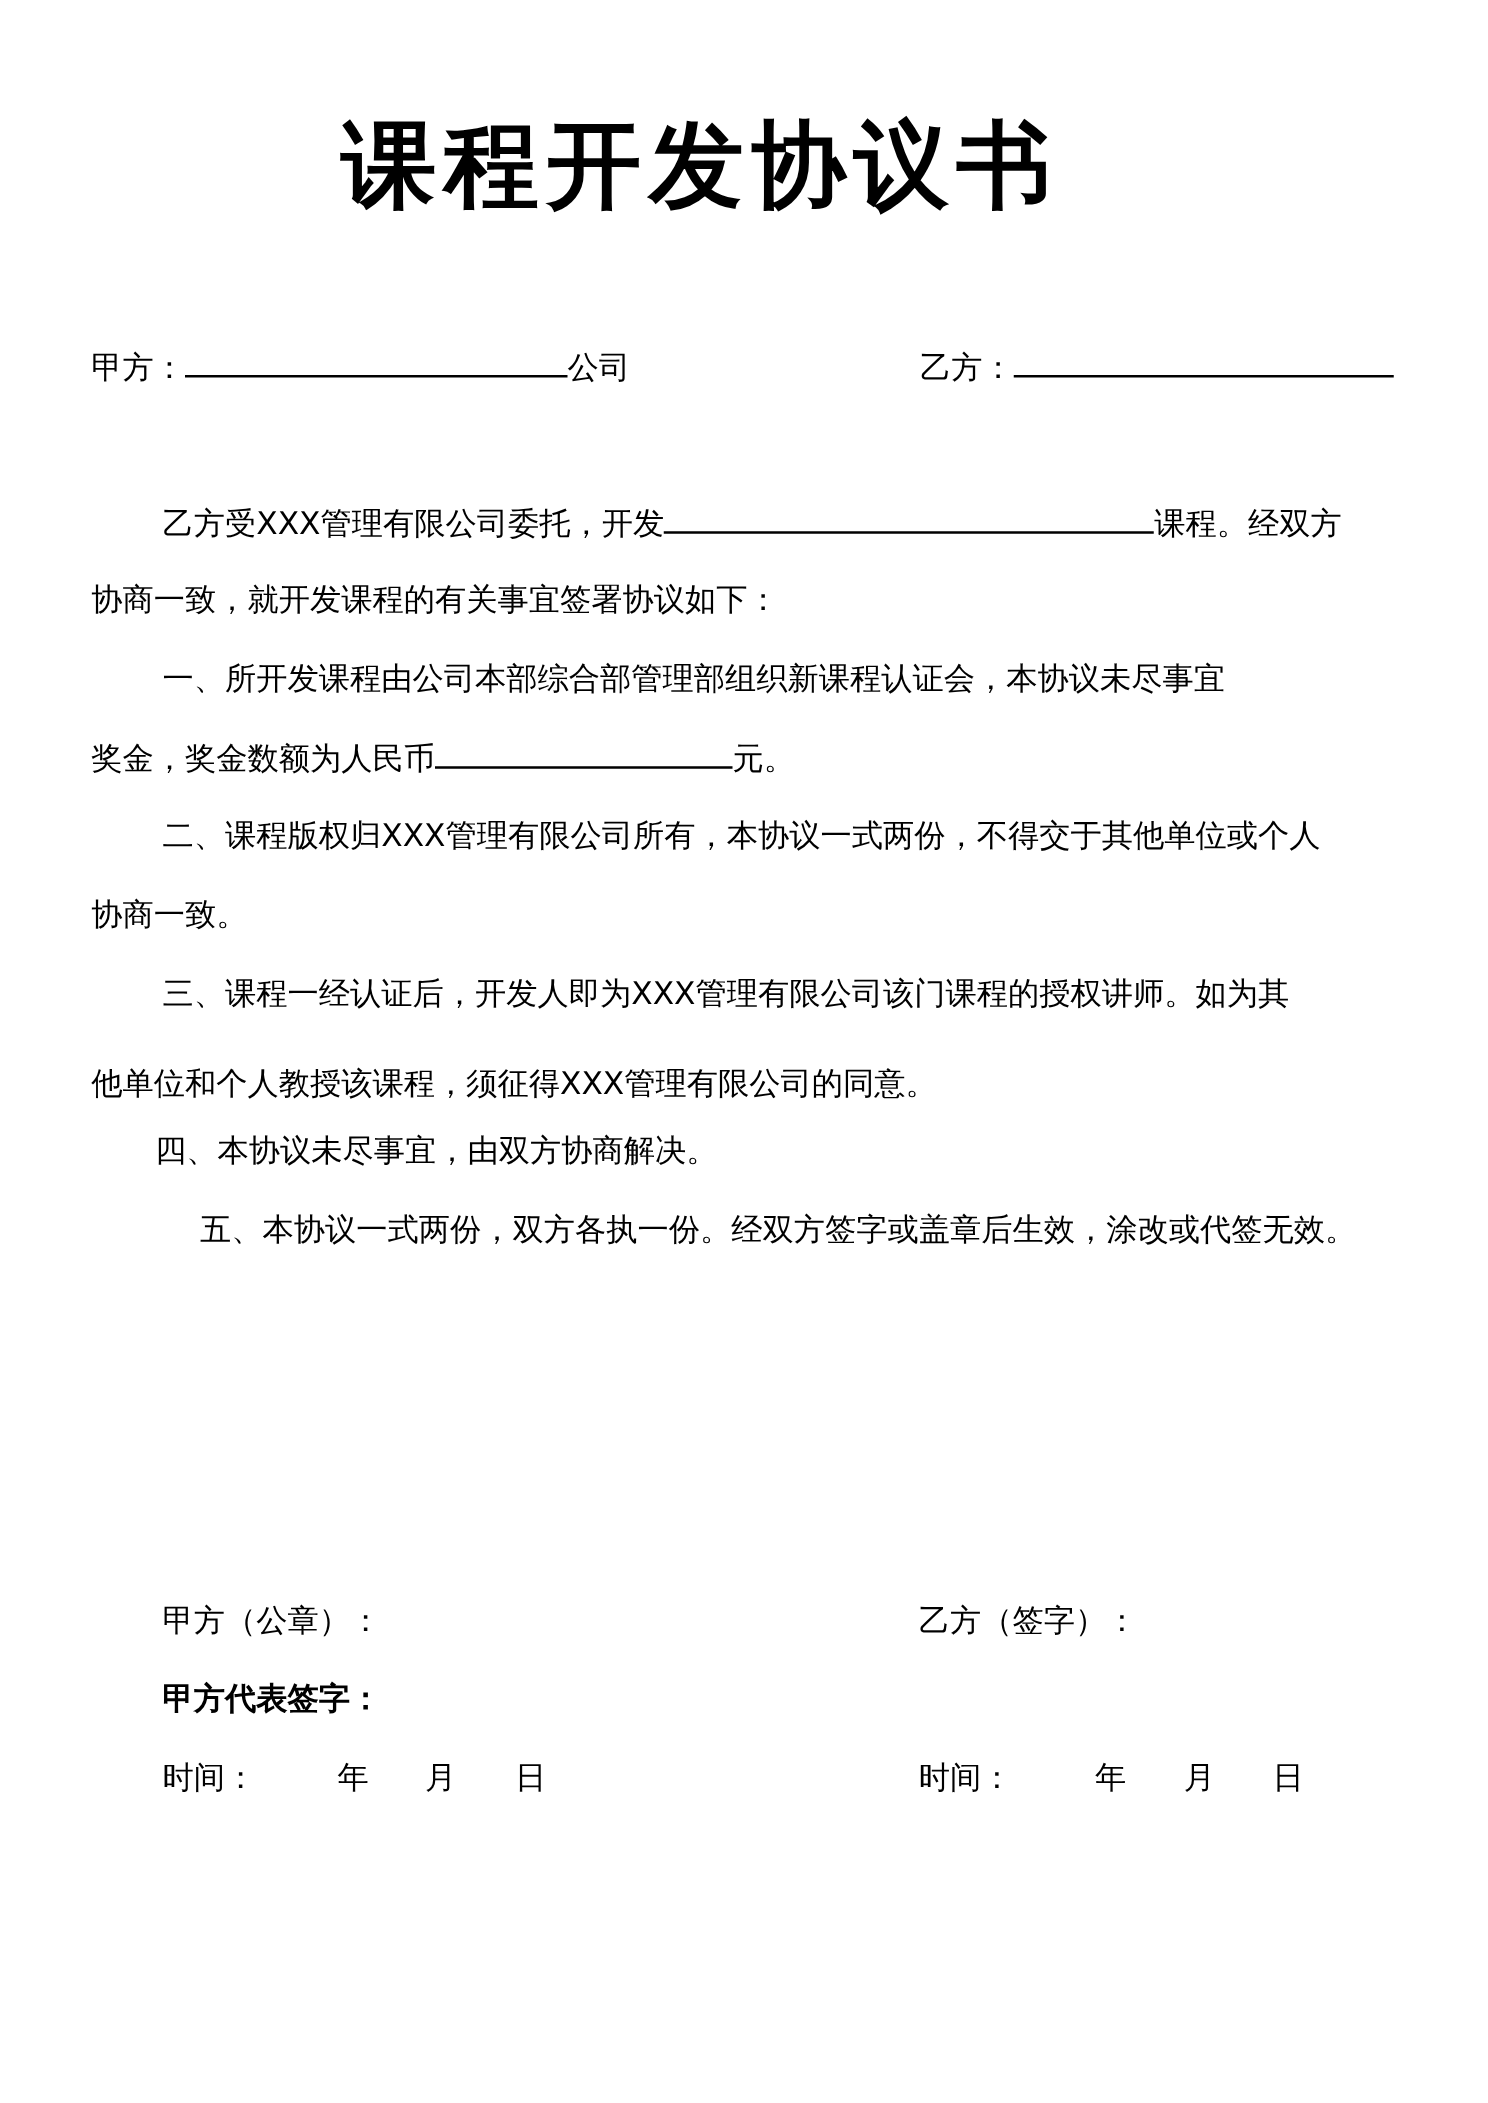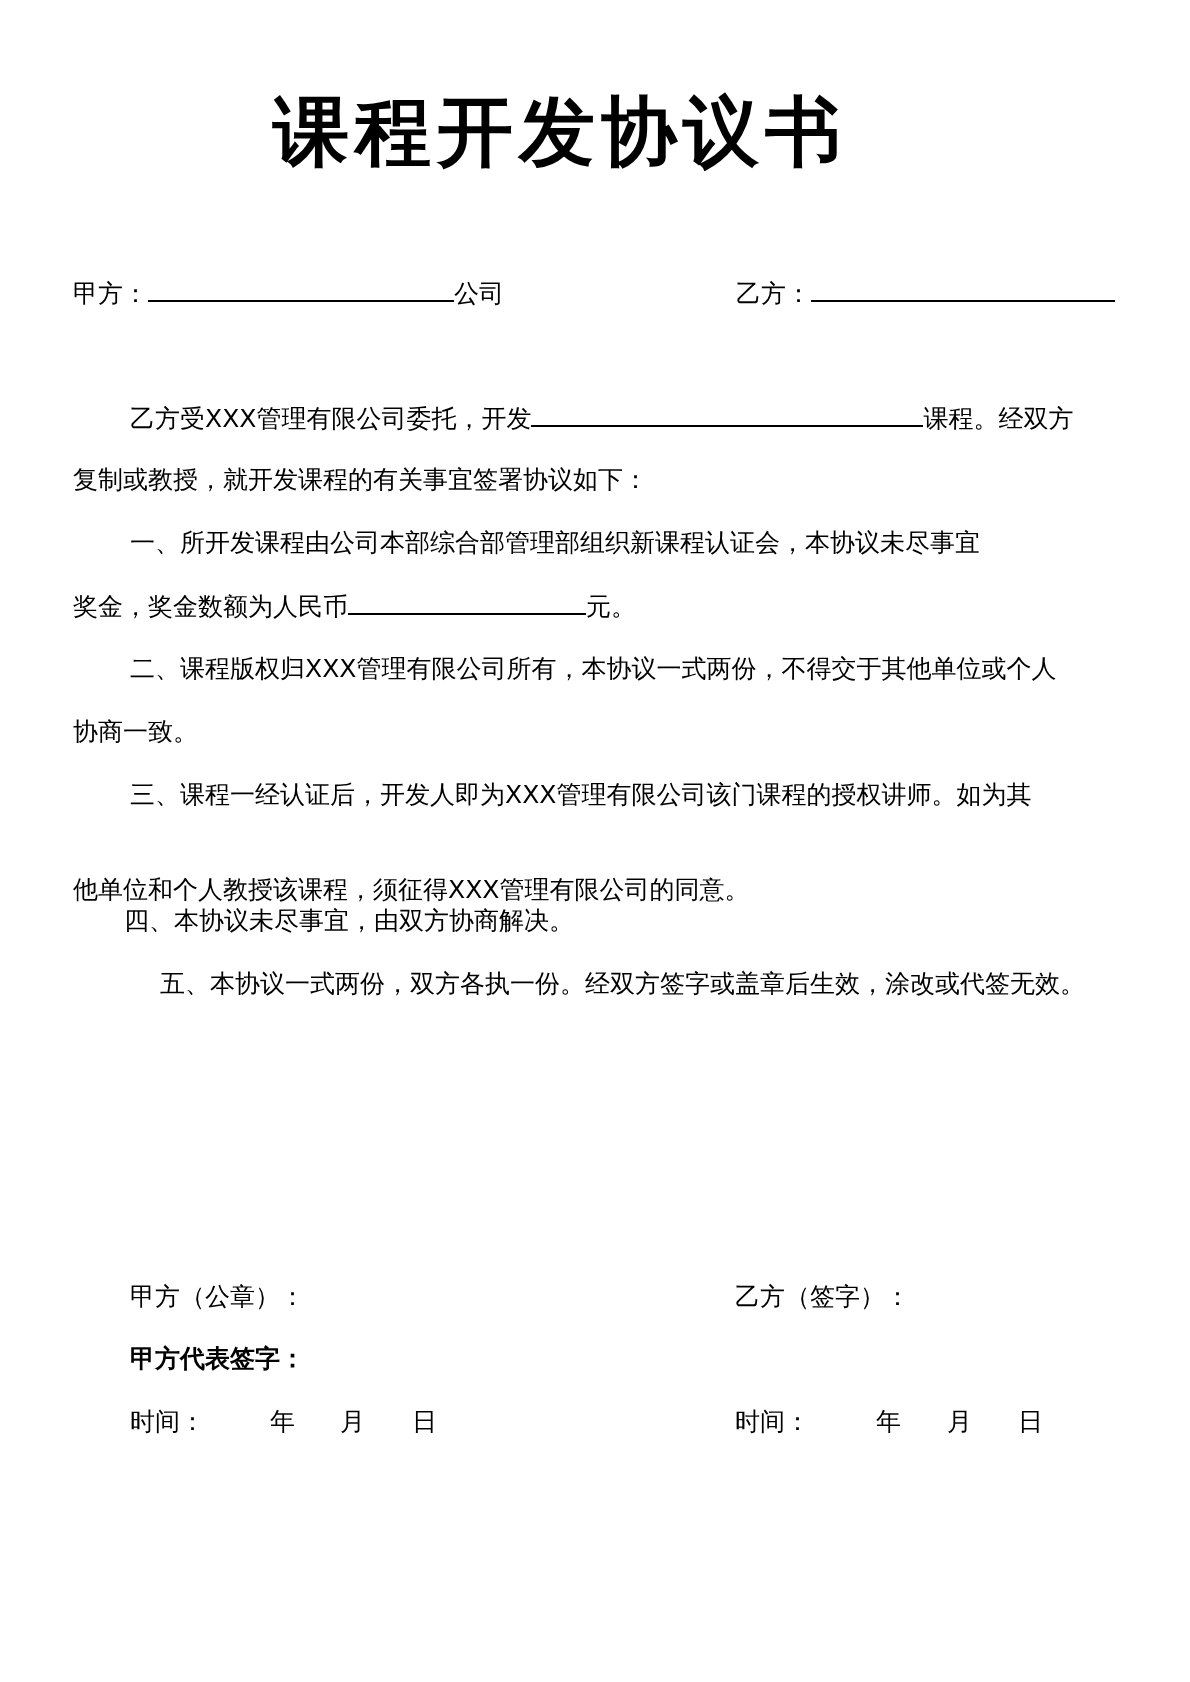--- a/index.html
+++ b/index.html
@@ -19,32 +19,32 @@
 <div class="abs txt" style="left:73px; top:276px;">
   <span>甲方：</span><span class="uline" style="width:306px;"></span><span>公司</span>
 </div>
 <div class="abs txt" style="left:736px; top:276px;text-align:right;">
   <span>乙方：</span><span class="uline" style="width:304px;"></span>
 </div>
 
 <div class="abs txt" style="left:130px; top:401px;">
   <span>乙方受XXX管理有限公司委托，开发</span><span class="uline" style="width:392px;"></span><span>课程。经双方</span>
 </div>
-<div class="abs txt" style="left:73px; top:463px;">复制或教授，就开发课程的有关事宜签署协议如下：</div>
+<div class="abs txt" style="left:73px; top:463px;">协商一致，就开发课程的有关事宜签署协议如下：</div>
 
 <div class="abs txt" style="left:130px; top:526px;">一、所开发课程由公司本部综合部管理部组织新课程认证会，本协议未尽事宜</div>
 <div class="abs txt" style="left:73px; top:589px;">
   <span>奖金，奖金数额为人民币</span><span class="uline" style="width:238px;"></span><span>元。</span>
 </div>
 
 <div class="abs txt" style="left:130px; top:652px;">二、课程版权归XXX管理有限公司所有，本协议一式两份，不得交于其他单位或个人</div>
 <div class="abs txt" style="left:73px; top:715px;">协商一致。</div>
 
 <div class="abs txt" style="left:130px; top:778px;">三、课程一经认证后，开发人即为XXX管理有限公司该门课程的授权讲师。如为其</div>
-<div class="abs txt" style="left:73px; top:873px;">他单位和个人教授该课程，须征得XXX管理有限公司的同意。</div>
+<div class="abs txt" style="left:73px; top:850px;">他单位和个人教授该课程，须征得XXX管理有限公司的同意。</div>
 
 <div class="abs txt" style="left:124px; top:904px;">四、本协议未尽事宜，由双方协商解决。</div>
 
 <div class="abs txt" style="left:124px; top:967px;margin-left:36px;">五、本协议一式两份，双方各执一份。经双方签字或盖章后生效，涂改或代签无效。</div>
 
 <div class="abs txt" style="left:130px; top:1280px;">甲方（公章）：</div>
 <div class="abs txt" style="left:735px; top:1280px;">乙方（签字）：</div>
 <div class="abs txt" style="left:130px; top:1342px;font-weight:bold;">甲方代表签字：</div>
 
 <div class="abs txt" style="left:130px; top:1405px;">

